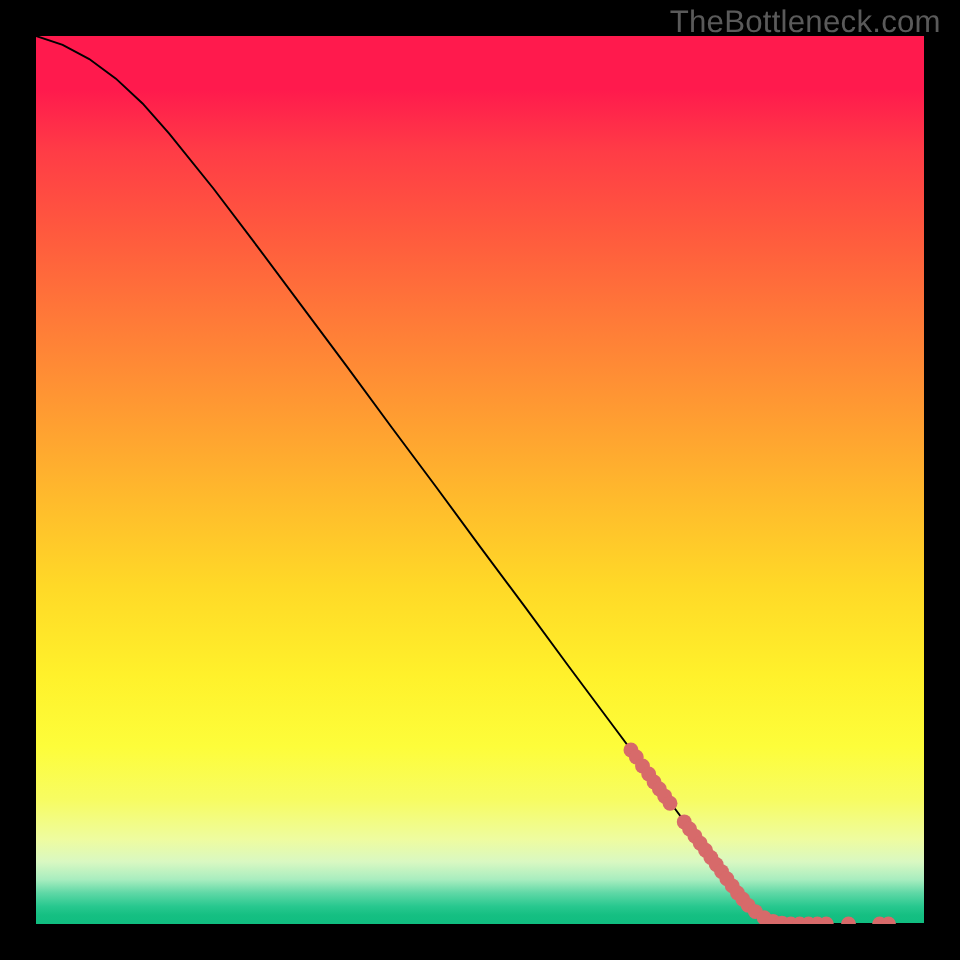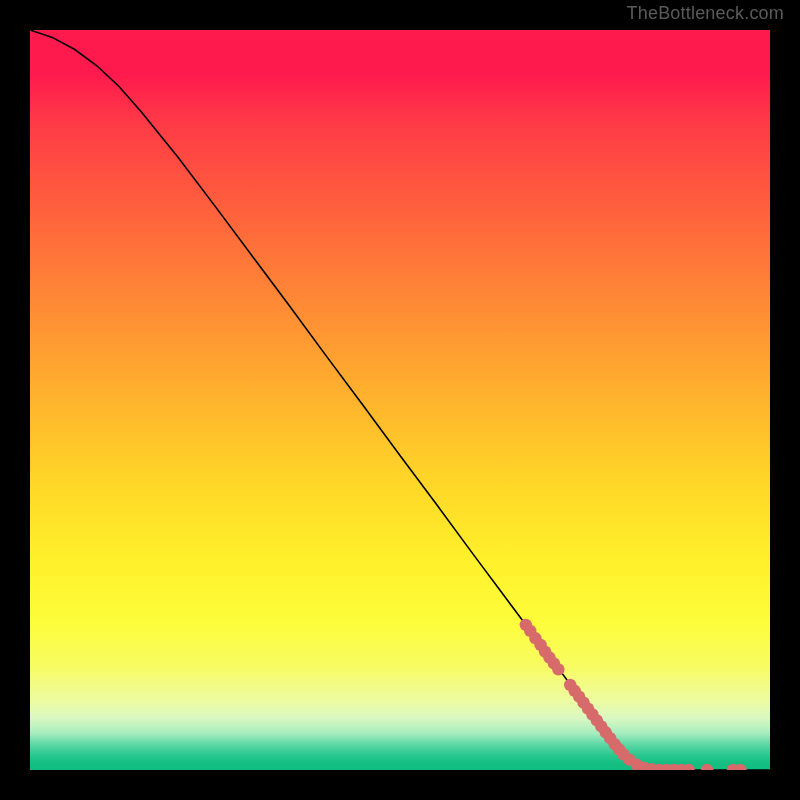--- a/index.html
+++ b/index.html
@@ -8,21 +8,21 @@
     position: relative;
     width: 800px;
     height: 800px;
     background: #000;
   }
   .attribution {
     position: absolute;
     top: 3px;
     right: 16px;
     font-family: Arial, Helvetica, sans-serif;
-    font-size: 18px;
+    font-size: 26px;
     font-weight: 500;
     color: #5a5a5a;
     letter-spacing: 0.2px;
   }
   .plot {
     position: absolute;
     left: 30px;
     top: 30px;
     width: 740px;
     height: 740px;

